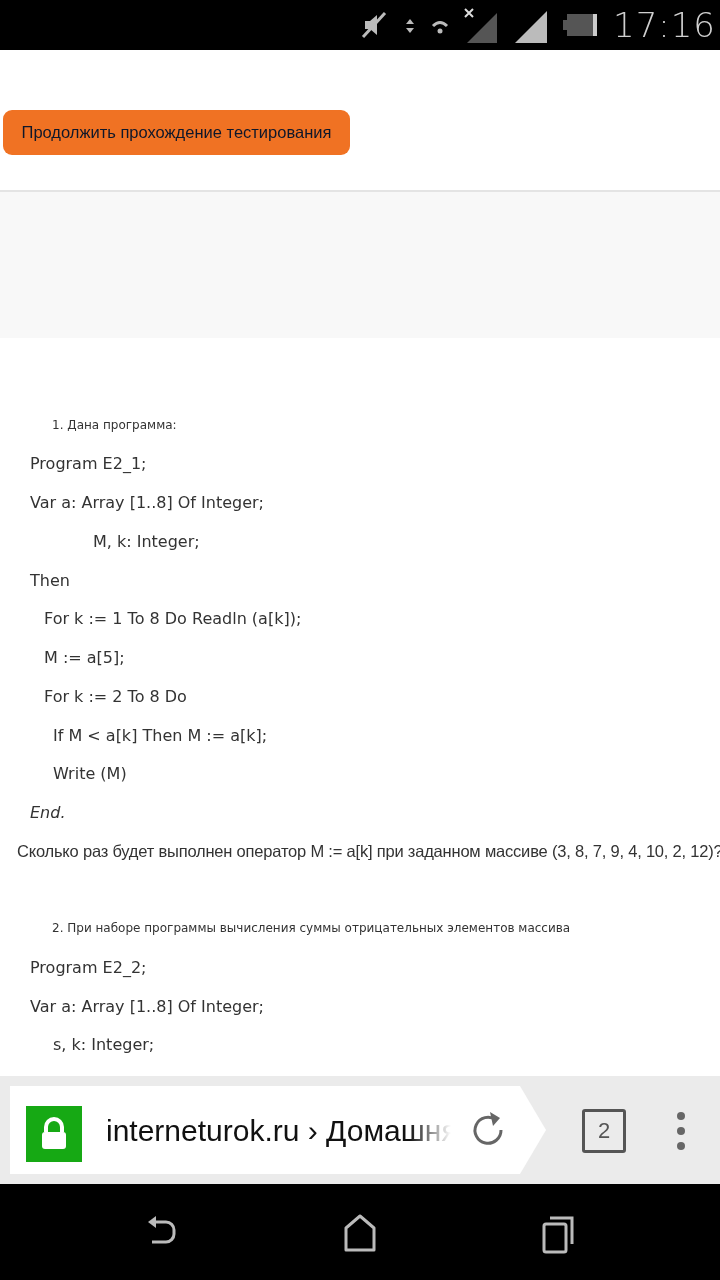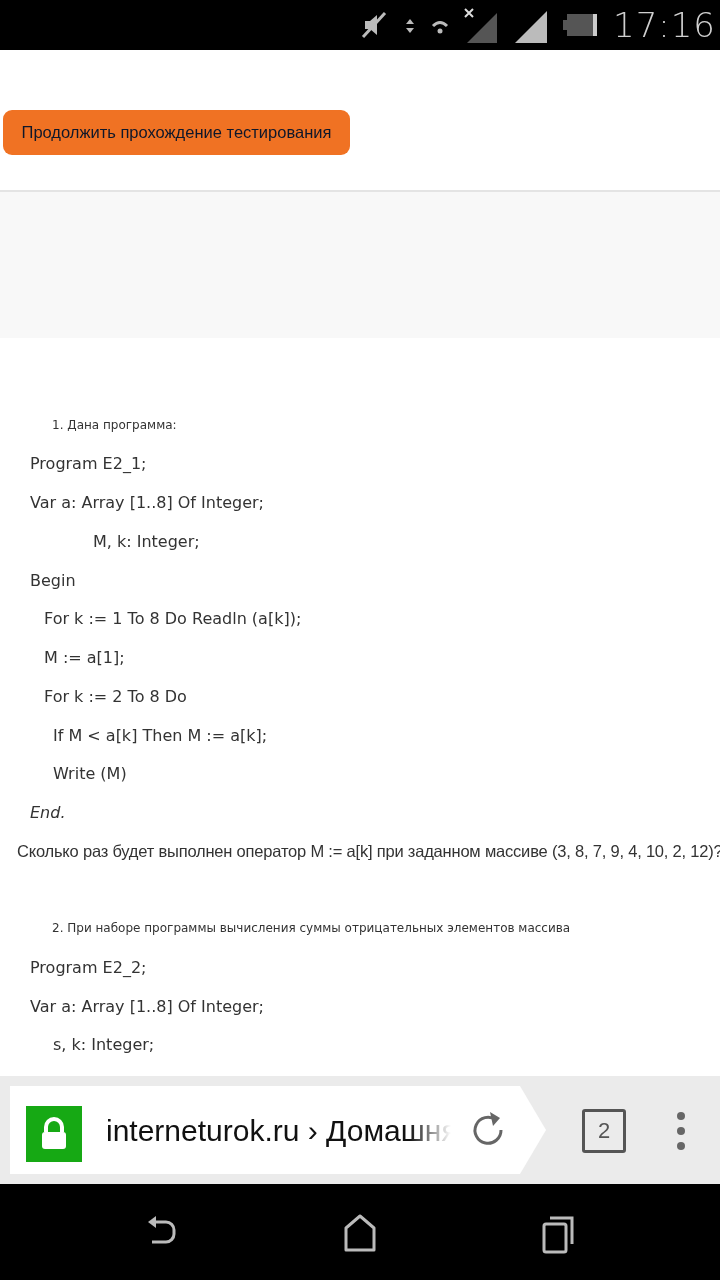--- a/index.html
+++ b/index.html
@@ -90,23 +90,23 @@
 
   <div class="divider-top"></div>
   <div class="gray-block"></div>
 
 
   <div class="content">
     <div class="line small" style="left:24px; top:34px;">1. Дана программа:</div>
     <div class="line" style="left:30px; top:70px;">Program E2_1;</div>
     <div class="line" style="left:30px; top:109px;">Var a: Array [1..8] Of Integer;</div>
     <div class="line" style="left:53px; top:148px;margin-left:40px;">M, k: Integer;</div>
-    <div class="line" style="left:30px; top:187px;">Begin</div>
+    <div class="line" style="left:30px; top:187px;">Then</div>
     <div class="line" style="left:44px; top:225px;text-align:center;">For k := 1 To 8 Do Readln (a[k]);</div>
-    <div class="line" style="left:44px; top:264px;">M := a[1];</div>
+    <div class="line" style="left:44px; top:264px;">M := a[5];</div>
     <div class="line" style="left:44px; top:303px;">For k := 2 To 8 Do</div>
     <div class="line" style="left:53px; top:342px;">If M &lt; a[k] Then M := a[k];</div>
     <div class="line" style="left:53px; top:380px;">Write (M)</div>
     <div class="line" style="left:30px; top:419px;font-style:italic;">End.</div>
     <div class="line narrow" style="left:17px; top:458px;">Сколько раз будет выполнен оператор M := a[k] при заданном массиве (3, 8, 7, 9, 4, 10, 2, 12)?</div>
 
     <div class="line small" style="left:24px; top:537px;">2. При наборе программы вычисления суммы отрицательных элементов массива</div>
     <div class="line" style="left:30px; top:574px;">Program E2_2;</div>
     <div class="line" style="left:30px; top:613px;">Var a: Array [1..8] Of Integer;</div>
     <div class="line" style="left:53px; top:651px;">s, k: Integer;</div>

